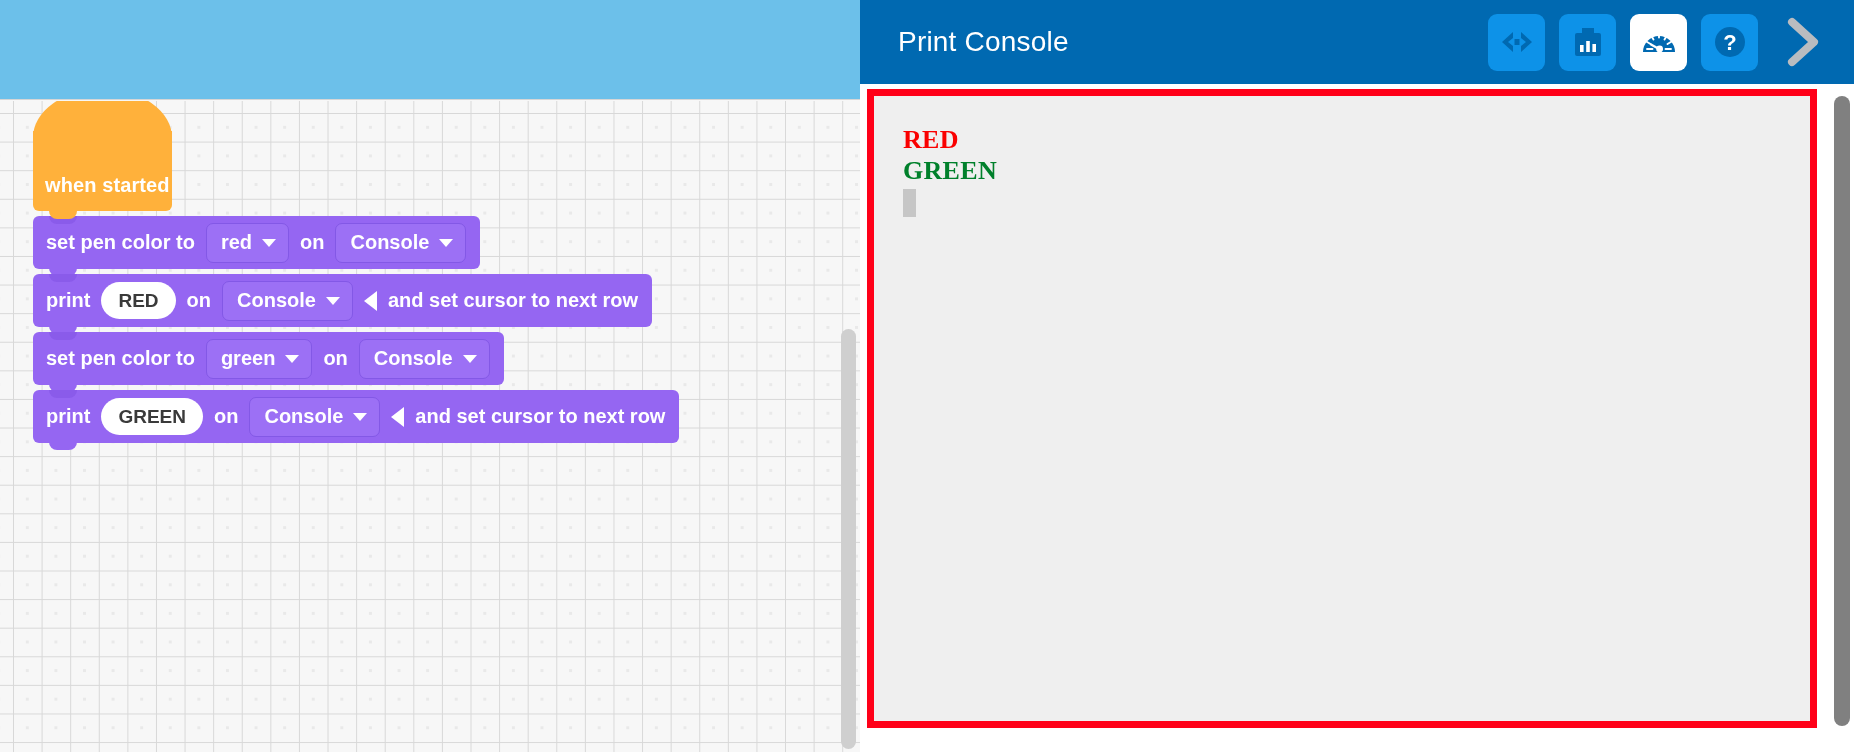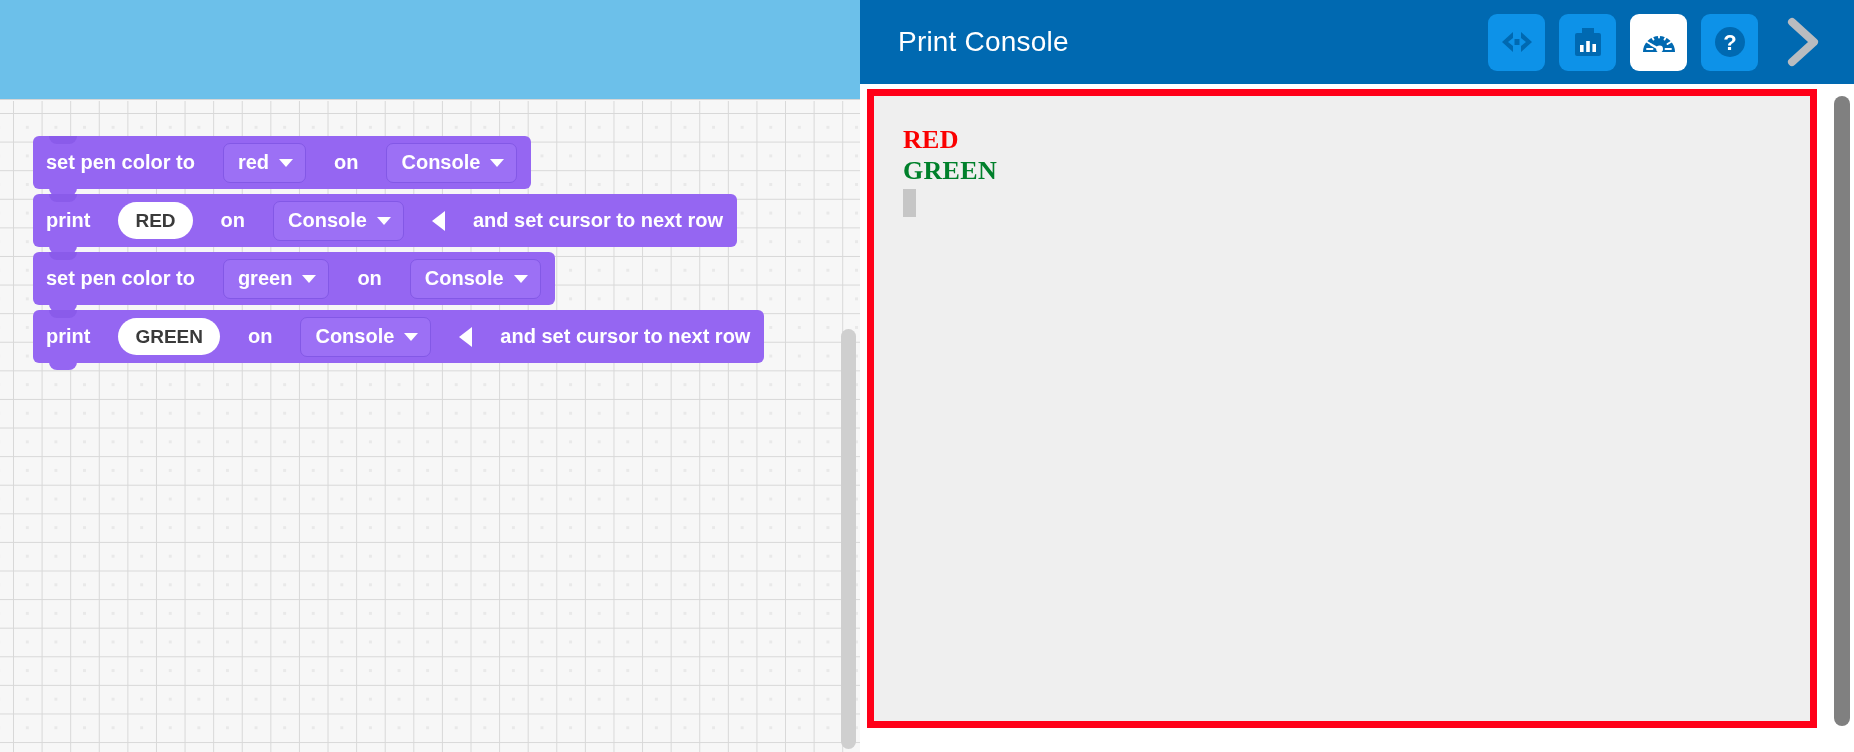--- a/index.html
+++ b/index.html
@@ -113,21 +113,21 @@
   }
 
   
   .cmd-block {
     position: relative;
     background: #9566f2;
     border-radius: 6px;
     min-height: 53px;
     display: flex;
     align-items: center;
-    gap: 28px;
+    gap: 11px;
     padding: 0 14px 0 13px;
     margin-top: 5px;
     width: max-content;
   }
   .cmd-block::before {   
     content: "";
     position: absolute;
     left: 16px; top: 0;
     width: 28px; height: 8px;
     background: #8a5bea;
@@ -297,20 +297,23 @@
 <div id="app">
 
   <div id="left-pane">
 
     <div id="left-toolbar"></div>
 
     <div id="canvas">
 
       <div id="script">
 
+        <div class="hat-block">
+          <span class="hat-label">when started</span>
+        </div>
 
         <div class="cmd-block">
           <span class="blk-text">set pen color to</span>
           <span class="dropdown">
             <span class="dd-label">red</span>
             <span class="caret"></span>
           </span>
           <span class="blk-text">on</span>
           <span class="dropdown">
             <span class="dd-label">Console</span>

